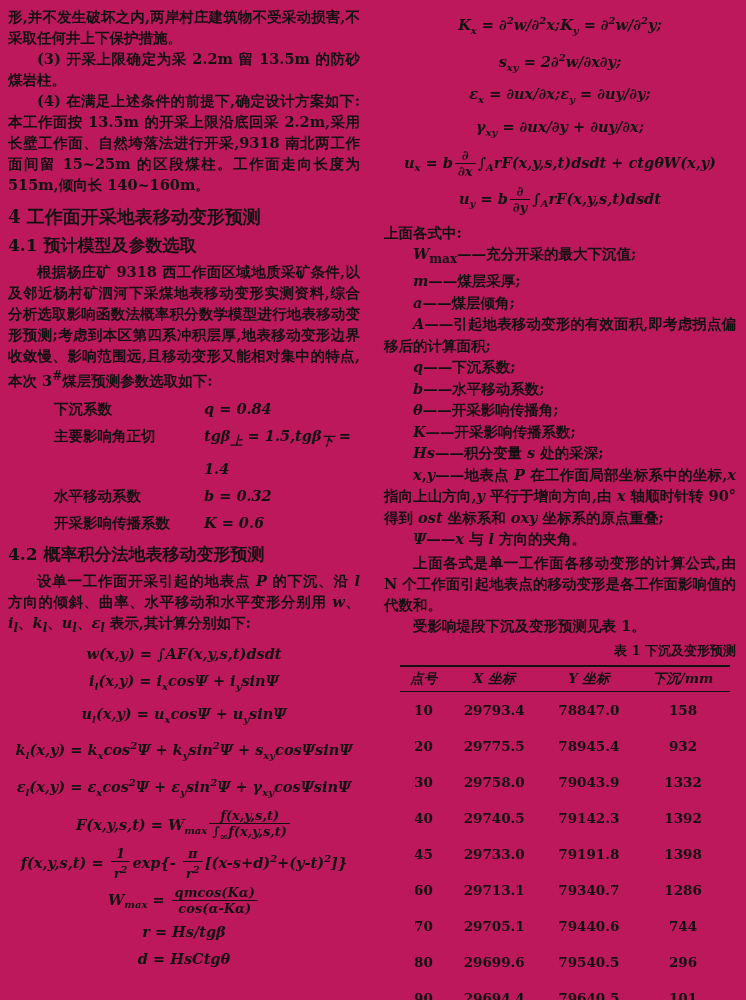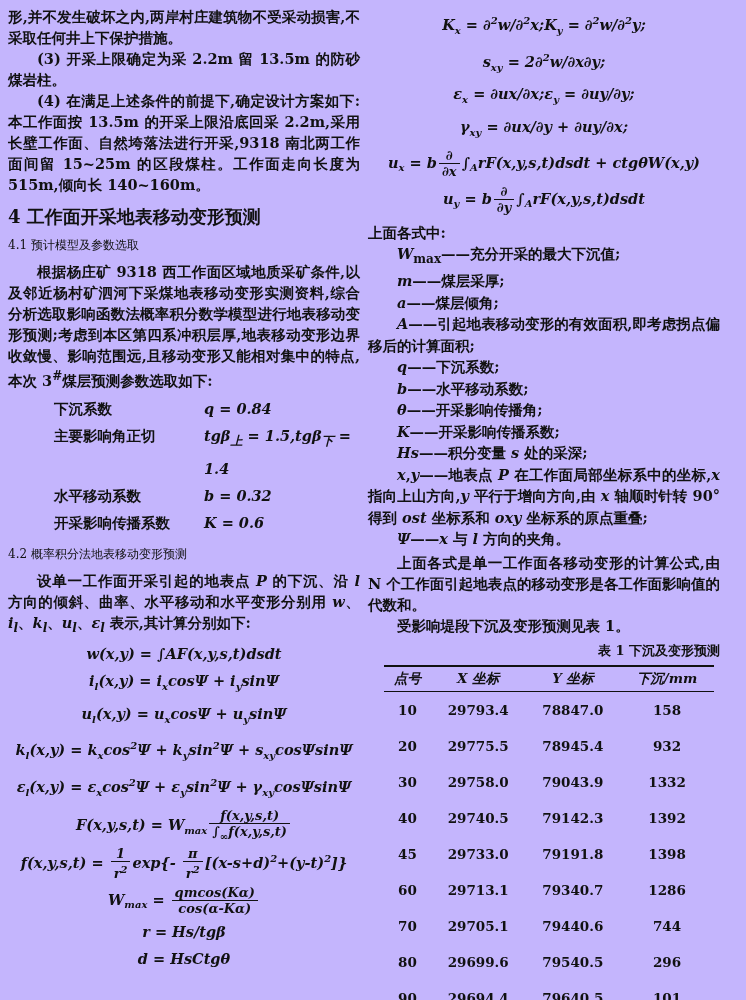--- a/index.html
+++ b/index.html
@@ -1,29 +1,29 @@
 <!DOCTYPE html>
 <html><head>
 <meta charset="utf-8">
 <style>
   html,body{margin:0;padding:0;background:#e8e8e4;}
   .page{
     width:746px;height:1000px;box-sizing:border-box;
-    background:#c4b5fd;color:#111;
+    background:#be185d;color:#111;
     font-family:"DejaVu Serif","Liberation Serif",serif;
     font-weight:700;
     padding:6px 10px 0 8px;
-    display:flex;gap:8px;
+    display:flex;gap:24px;
     overflow:hidden;
   }
   .col{width:352px;flex:0 0 352px;}
   p{margin:0;line-height:21px;font-size:14.5px;text-align:justify;}
   .indent{text-indent:2em;}
   .sec-h{font-size:18px;font-weight:700;margin:12px 0 8px 0;line-height:20px;}
-  .sub-h{font-size:12px;font-weight:400;margin:8px 0 6px 0;line-height:20px;}
+  .sub-h{font-size:17px;font-weight:700;margin:8px 0 6px 0;line-height:20px;}
   .params{margin:4px 0 2px 46px;}
   .param-row{display:flex;line-height:27px;font-size:14.5px;}
   .param-label{width:150px;flex:0 0 150px;}
   .param-value{font-style:italic;}
   .formulas{margin-top:2px;}
   .formula{
     text-align:center;font-style:italic;font-size:14.5px;
     line-height:24px;margin:3px 0;white-space:nowrap;
   }
   .formula sub,.formula sup{font-size:10px;}

